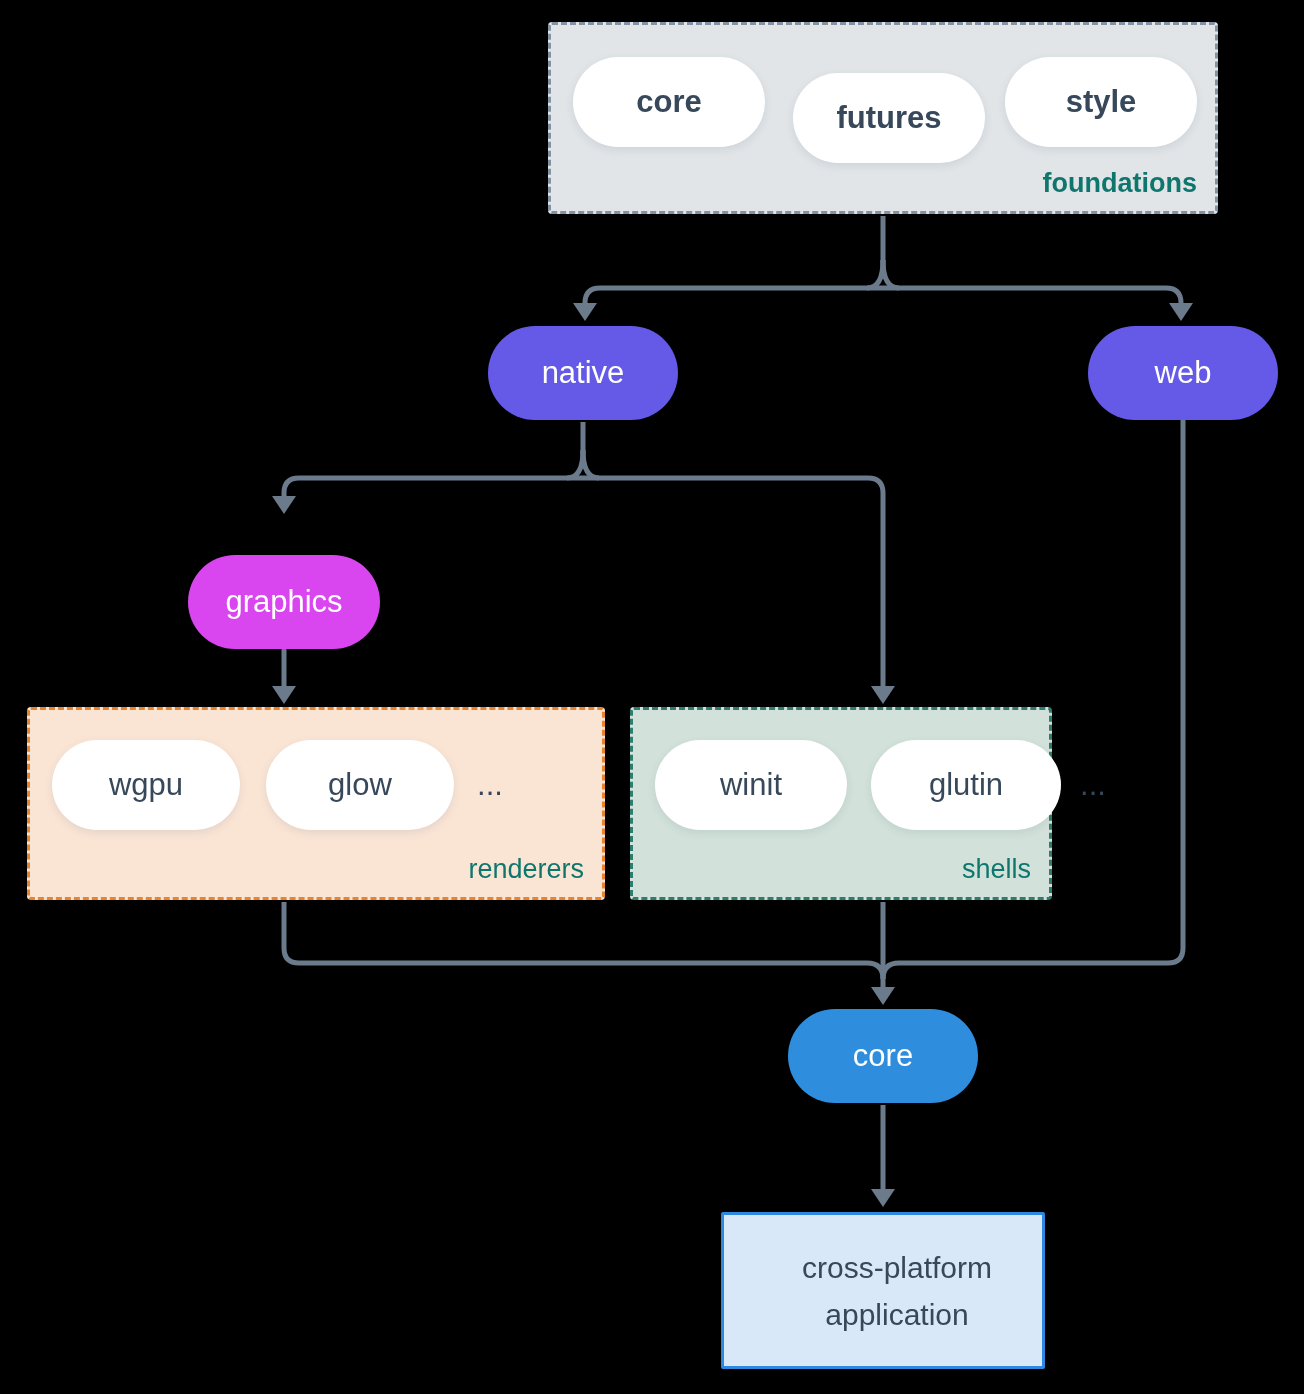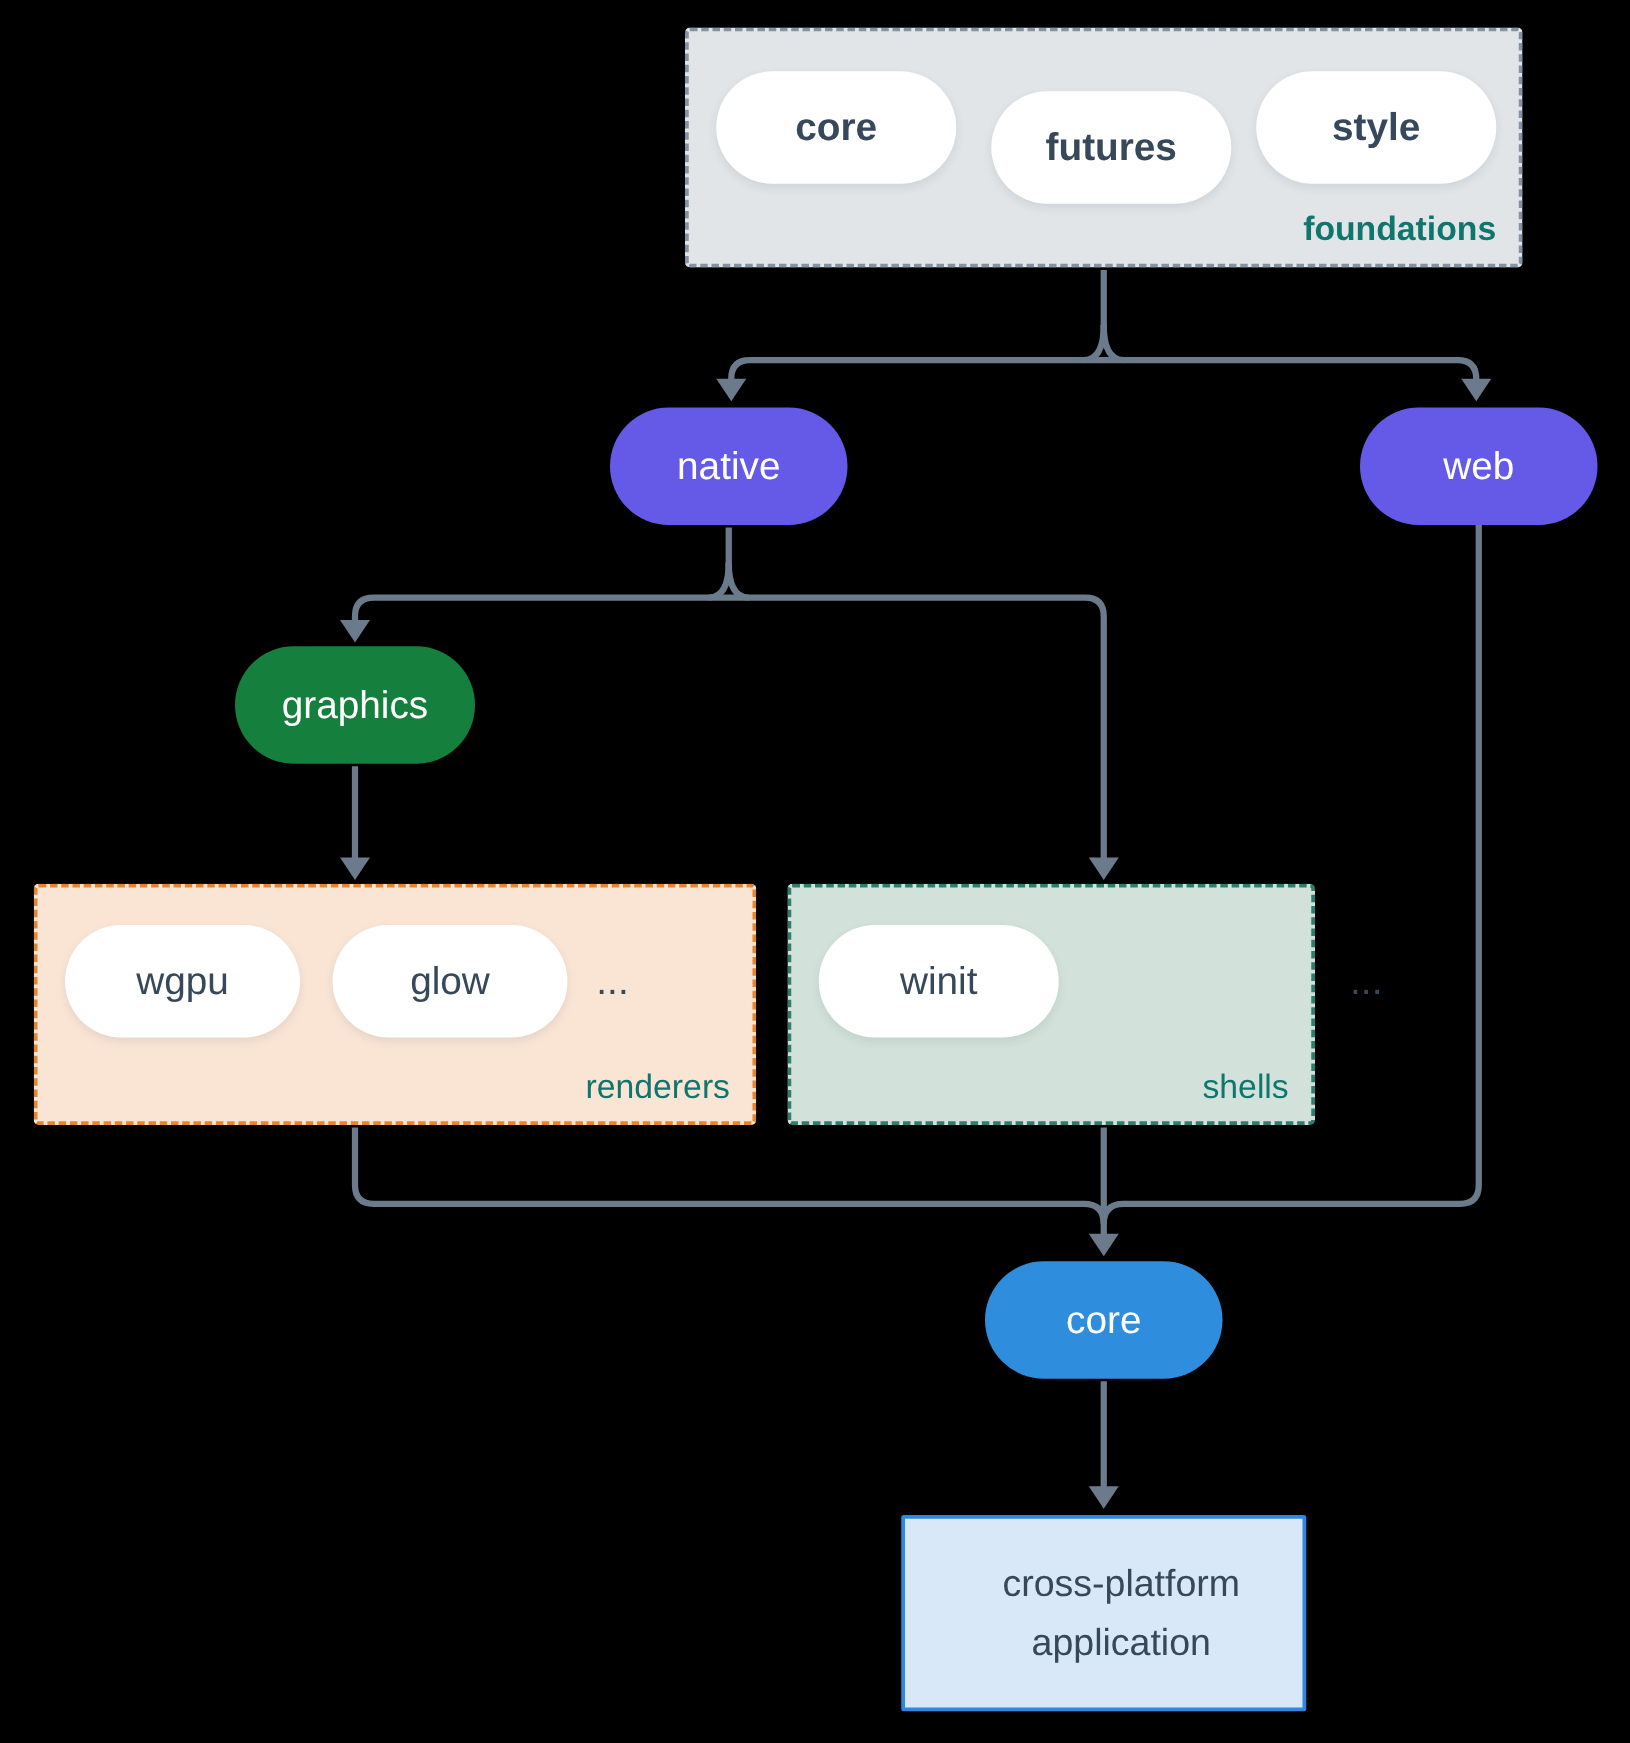--- a/index.html
+++ b/index.html
@@ -34,21 +34,21 @@
   .pill {
     position: absolute; display: flex; align-items: center; justify-content: center;
     font-size: 31px; box-sizing: border-box;
   }
   .pill-white {
     background: #ffffff; color: #37485a; height: 90px; border-radius: 45px;
     box-shadow: 0 3px 8px rgba(40,60,80,0.10);
   }
   .pill-solid { height: 94px; border-radius: 47px; color: #ffffff; }
   .pill-purple { background: #655ae8; }
-  .pill-orange { background: #15803d; }
+  .pill-orange { background: #d946ef; margin-top: 38px; }
   .pill-blue   { background: #2f8ddd; }
 
   .ellipsis {
     position: absolute; display: flex; align-items: center; justify-content: center;
     font-size: 31px; color: #37485a; height: 90px; width: 60px; top: 30px;
   }
 
   .app-box {
     position: absolute; left: 721px; top: 1212px; width: 324px; height: 157px;
     background: #d8e8f8; border: 3px solid #2f88df; border-radius: 2px;
@@ -112,20 +112,21 @@
 
   <div class="group group-renderers">
     <div class="pill pill-white" style="left:22px; top:30px; width:188px;">wgpu</div>
     <div class="pill pill-white" style="left:236px; top:30px; width:188px;">glow</div>
     <div class="ellipsis" style="left:430px;">...</div>
     <div class="group-label">renderers</div>
   </div>
 
   <div class="group group-shells">
     <div class="pill pill-white" style="left:22px; top:30px; width:192px;">winit</div>
+    <div class="pill pill-white" style="left:238px; top:30px; width:190px;">glutin</div>
     <div class="ellipsis" style="left:430px;">...</div>
     <div class="group-label">shells</div>
   </div>
 
   <div class="pill pill-solid pill-blue" style="left:788px; top:1009px; width:190px;">core</div>
 
   <div class="app-box">
     <span>cross-platform</span>
     <span>application</span>
   </div>

